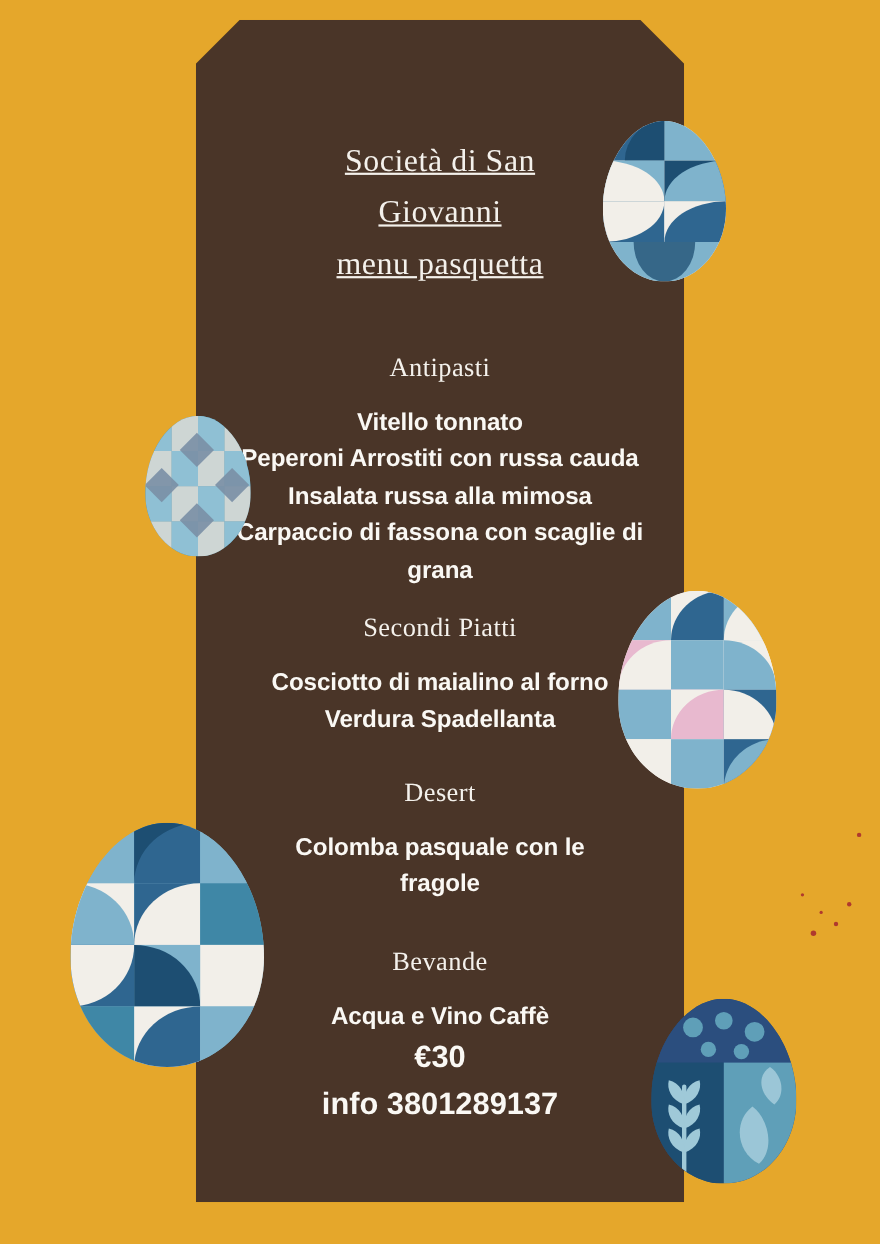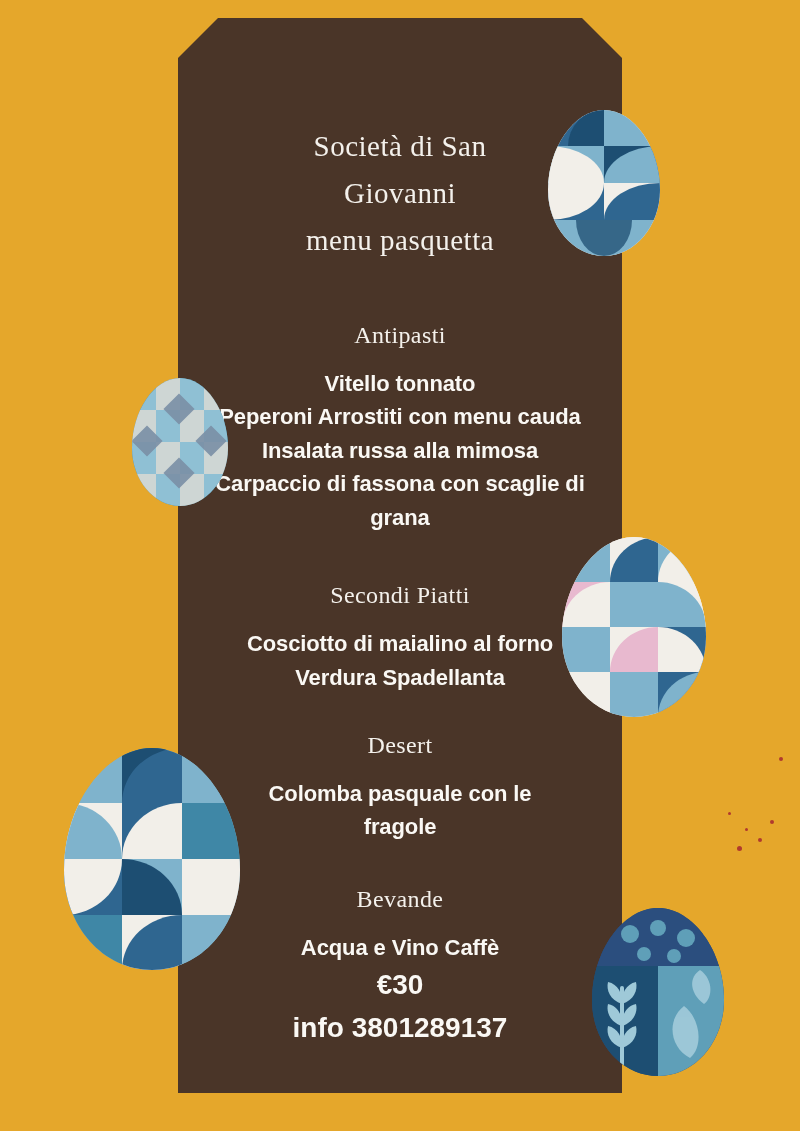--- a/index.html
+++ b/index.html
@@ -41,20 +41,21 @@
   
   .title {
     font-family: "Liberation Serif", serif;
     font-size: 29px;
     line-height: 1.62;
     letter-spacing: 0.5px;
     color: #f4f1ec;
     margin: 0;
     padding-top: 105px;
     font-weight: 400;
+    text-decoration: underline;
   }
   .title .line {
     display: block;
   }
 
   .section-head {
     font-family: "Liberation Serif", serif;
     font-size: 24px;
     font-weight: 400;
     letter-spacing: 0.4px;
@@ -71,21 +72,21 @@
     margin: 0;
     letter-spacing: -0.1px;
   }
 
   .block { margin: 0; }
 
   
   .sp-antipasti { margin-top: 58px; }
   .sp-after-head { margin-top: 18px; }
   .sp-primi { margin-top: 42px; }
-  .sp-secondi { margin-top: 48px; }
+  .sp-secondi { margin-top: 24px; }
   .sp-desert { margin-top: 38px; }
   .sp-bevande { margin-top: 42px; }
 
   .footer-line {
     font-family: "Liberation Sans", sans-serif;
     font-size: 28px;
     font-weight: 600;
     line-height: 1.52;
     color: #faf8f4;
     margin: 0;
@@ -299,21 +300,21 @@
     <div class="title">
       <span class="line">Società  di San</span>
       <span class="line">Giovanni</span>
       <span class="line">menu pasquetta</span>
     </div>
 
     <div class="block sp-antipasti">
       <p class="section-head">Antipasti</p>
       <div class="sp-after-head">
         <p class="dish">Vitello tonnato</p>
-        <p class="dish">Peperoni Arrostiti con menu cauda</p>
+        <p class="dish">Peperoni Arrostiti con russa cauda</p>
         <p class="dish">Insalata russa alla mimosa</p>
         <p class="dish">Carpaccio di  fassona con scaglie di</p>
         <p class="dish">grana</p>
       </div>
     </div>
 
 
     <div class="block sp-secondi">
       <p class="section-head">Secondi Piatti</p>
       <div class="sp-after-head">

